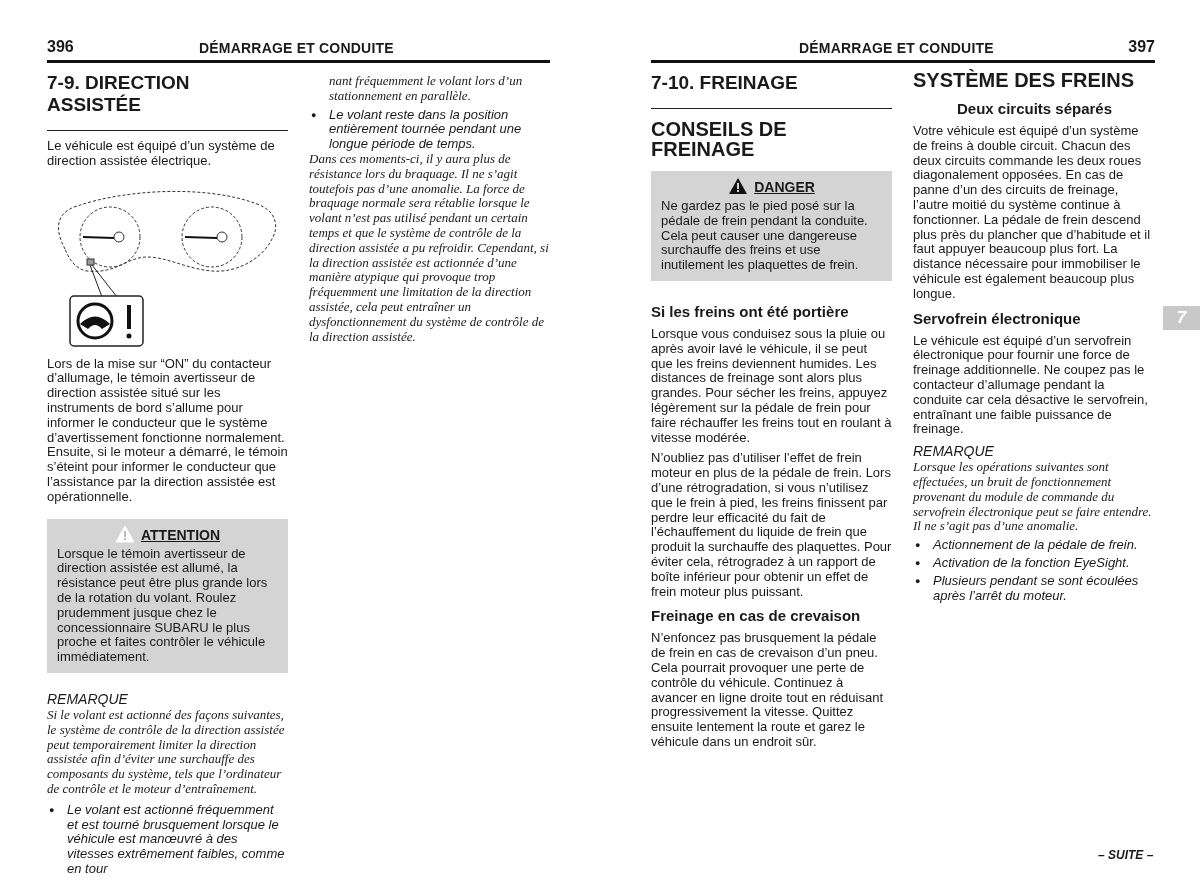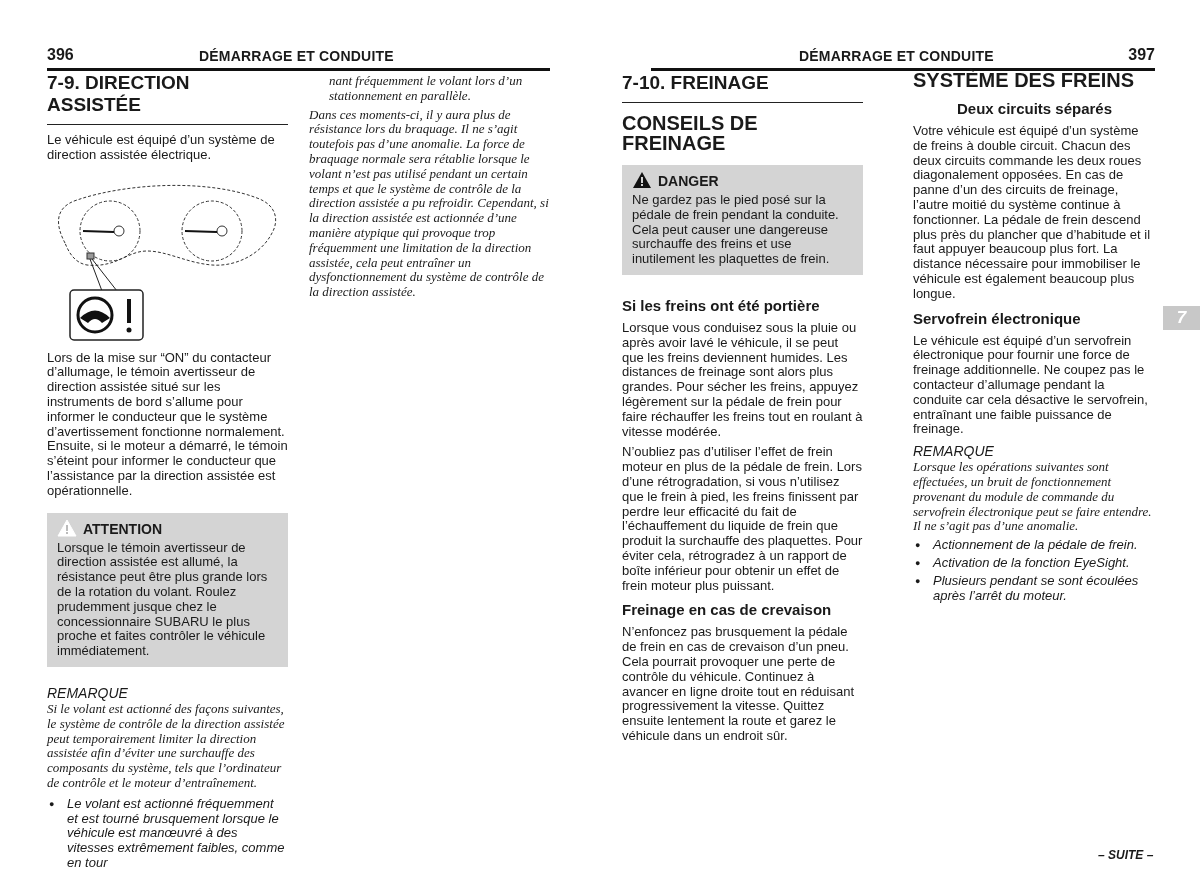--- a/index.html
+++ b/index.html
@@ -1,39 +1,39 @@
 <!DOCTYPE html>
 <html><head>
 <meta charset="utf-8">
 <style>
   html, body { margin:0; padding:0; background:#ffffff; }
   body { width:1200px; height:896px; position:relative; overflow:hidden;
          font-family:"Liberation Sans", sans-serif; color:#1a1a1a; }
-  .page-header { position:absolute; top:46px; height:22px; border-bottom:3px solid #111; }
+  .page-header { position:absolute; top:38px; height:22px; border-bottom:3px solid #111; }
   .page-header .num { position:absolute; top:0; font-weight:bold; font-size:16px; }
   .page-header .title { position:absolute; top:2px; font-weight:bold; font-size:14px; letter-spacing:0.2px; }
   #hdr-left { left:47px; width:503px; }
   #hdr-left .num { left:0; }
   #hdr-left .title { left:152px; }
   #hdr-right { left:651px; width:504px; }
   #hdr-right .num { right:0; }
   #hdr-right .title { left:148px; }
 
   .col { position:absolute; font-size:13px; line-height:14.8px; }
   .col p { margin:0; }
-  .h-section { font-weight:bold; font-size:19px; line-height:22px; padding-bottom:8px;
+  .h-section { font-weight:bold; font-size:19px; line-height:22px; padding-bottom:14px;
                border-bottom:1px solid #222; margin:0 0 8px 0; }
   .h-caps { font-weight:bold; font-size:20px; line-height:20px; margin:0; }
   .h-sub { font-weight:bold; font-size:15px; line-height:18px; margin:0; }
   .italic { font-style:italic;font-family:Liberation Serif, serif; }
   .remark-title { font-style:italic; font-size:14px; line-height:17px; }
   .bul { position:relative; padding-left:20px; font-style:italic; }
   .bul::before { content:"●"; position:absolute; left:2px; top:0; font-size:9px; font-style:normal; }
   .box { background:#d4d4d4; padding:6px 10px 8px 10px; }
-  .box-title { text-align:left; font-weight:bold; font-size:14px; line-height:18px; margin-bottom:3px; }
+  .box-title { text-align:center; font-weight:bold; font-size:14px; line-height:18px; margin-bottom:3px;text-decoration:underline; }
   .box-title svg { vertical-align:-3px; margin-right:6px; }
   .tab7 { position:absolute; left:1163px; top:306px; width:37px; height:24px; background:#c8c8c8;
           color:#fff; font-weight:bold; font-style:italic; font-size:17px; text-align:center; line-height:24px; }
   .suite { position:absolute; left:1098px; top:848px; font-weight:bold; font-style:italic; font-size:12px; }
   .illus { position:relative; width:240px; height:168px; margin:10px 0 10px 0; }
 </style>
 </head>
 <body>
 
 <div class="page-header" id="hdr-left">
@@ -84,24 +84,25 @@
   <div style="height:18px"></div>
   <p class="remark-title">REMARQUE</p>
   <p class="italic">Si le volant est actionné des façons suivantes, le système de contrôle de la direction assistée peut temporairement limiter la direction assistée afin d’éviter une surchauffe des composants du système, tels que l’ordinateur de contrôle et le moteur d’entraînement.</p>
   <div style="height:6px"></div>
   <p class="bul">Le volant est actionné fréquemment et est tourné brusquement lorsque le véhicule est manœuvré à des vitesses extrêmement faibles, comme en tour</p>
 </div>
 
 <div class="col" style="left:309px; top:74px; width:243px;">
   <p class="italic" style="padding-left:20px;">nant fréquemment le volant lors d’un stationnement en parallèle.</p>
   <div style="height:4px"></div>
+  <p class="bul">Le volant reste dans la position entièrement tournée pendant une longue période de temps.</p>
   <p class="italic">Dans ces moments-ci, il y aura plus de résistance lors du braquage. Il ne s’agit toutefois pas d’une anomalie. La force de braquage normale sera rétablie lorsque le volant n’est pas utilisé pendant un certain temps et que le système de contrôle de la direction assistée a pu refroidir. Cependant, si la direction assistée est actionnée d’une manière atypique qui provoque trop fréquemment une limitation de la direction assistée, cela peut entraîner un dysfonctionnement du système de contrôle de la direction assistée.</p>
 </div>
 
-<div class="col" style="left:622px; top:72px; width:241px;">
+<div class="col" style="left:651px; top:72px; width:241px;">
   <div class="h-section">7-10. FREINAGE</div>
   <p class="h-caps" style="margin-top:10px;">CONSEILS DE FREINAGE</p>
   <div class="box" style="margin-top:12px;">
     <div class="box-title">
       <svg width="20" height="18" viewBox="0 0 20 18">
         <path d="M10,1 L19,17 L1,17 Z" fill="#111"></path>
         <rect x="9" y="6" width="2" height="6" fill="#d4d4d4"></rect>
           <rect x="9" y="13" width="2" height="2" fill="#d4d4d4"></rect>
       </svg><span>DANGER</span>
     </div>

